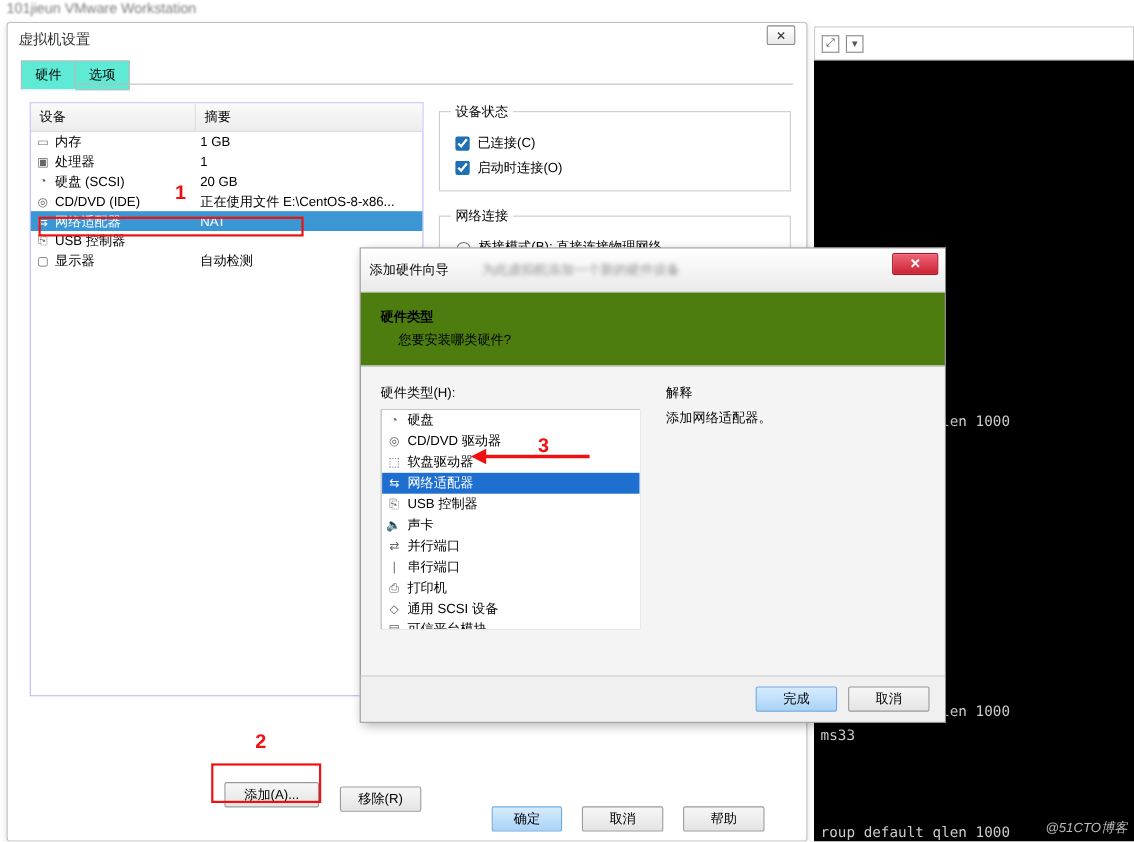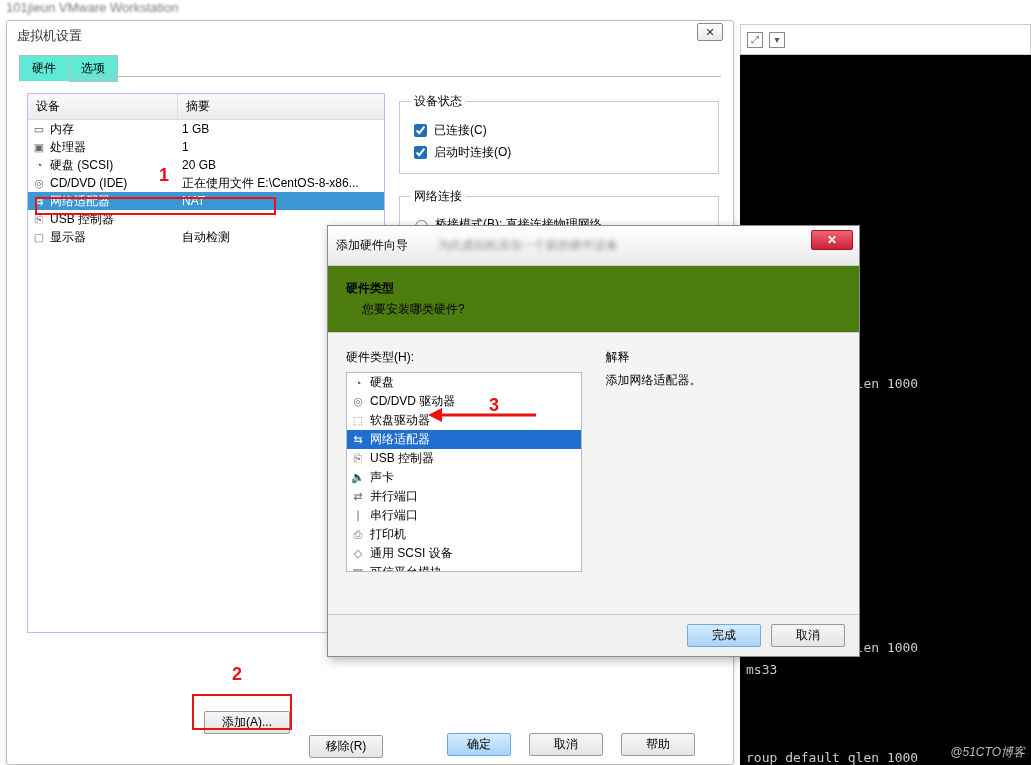--- a/index.html
+++ b/index.html
@@ -28,21 +28,21 @@
   .dev-row .nm{width:150px;display:flex;align-items:center;gap:4px;}
   .dev-row .sm{flex:1;}
   .dev-row.sel{background:#3a97d4;color:#fff;}
   .ico{width:14px;height:14px;display:inline-flex;align-items:center;justify-content:center;font-size:11px;color:#666;}
   .sel .ico{color:#fff;}
 
   .btn{height:23px;padding:0 14px;border:1px solid #999;border-radius:2px;background:linear-gradient(#f7f7f7,#e4e4e4);display:inline-flex;align-items:center;justify-content:center;cursor:default;}
   .btn.primary{background:linear-gradient(#d6ecff,#a9d3f7);border-color:#6fa8dc;}
 
   .add-btn{position:absolute;left:197px;top:690px;width:86px;}
-  .rem-btn{position:absolute;left:302px;top:714px;width:74px;}
+  .rem-btn{position:absolute;left:302px;top:694px;width:74px;}
 
   .ok-btn{position:absolute;right:222px;bottom:8px;width:64px;}
   .cancel-btn{position:absolute;right:130px;bottom:8px;width:74px;}
   .help-btn{position:absolute;right:38px;bottom:8px;width:74px;}
 
   .right-pane{position:absolute;left:392px;top:72px;width:320px;}
   fieldset{border:1px solid #ccc;margin:0 0 14px 0;padding:8px 10px;}
   legend{padding:0 4px;color:#000000;}
   .chk{display:flex;align-items:center;gap:4px;margin:3px 0;}
   .chk input{accent-color:#1f6fb5;}

